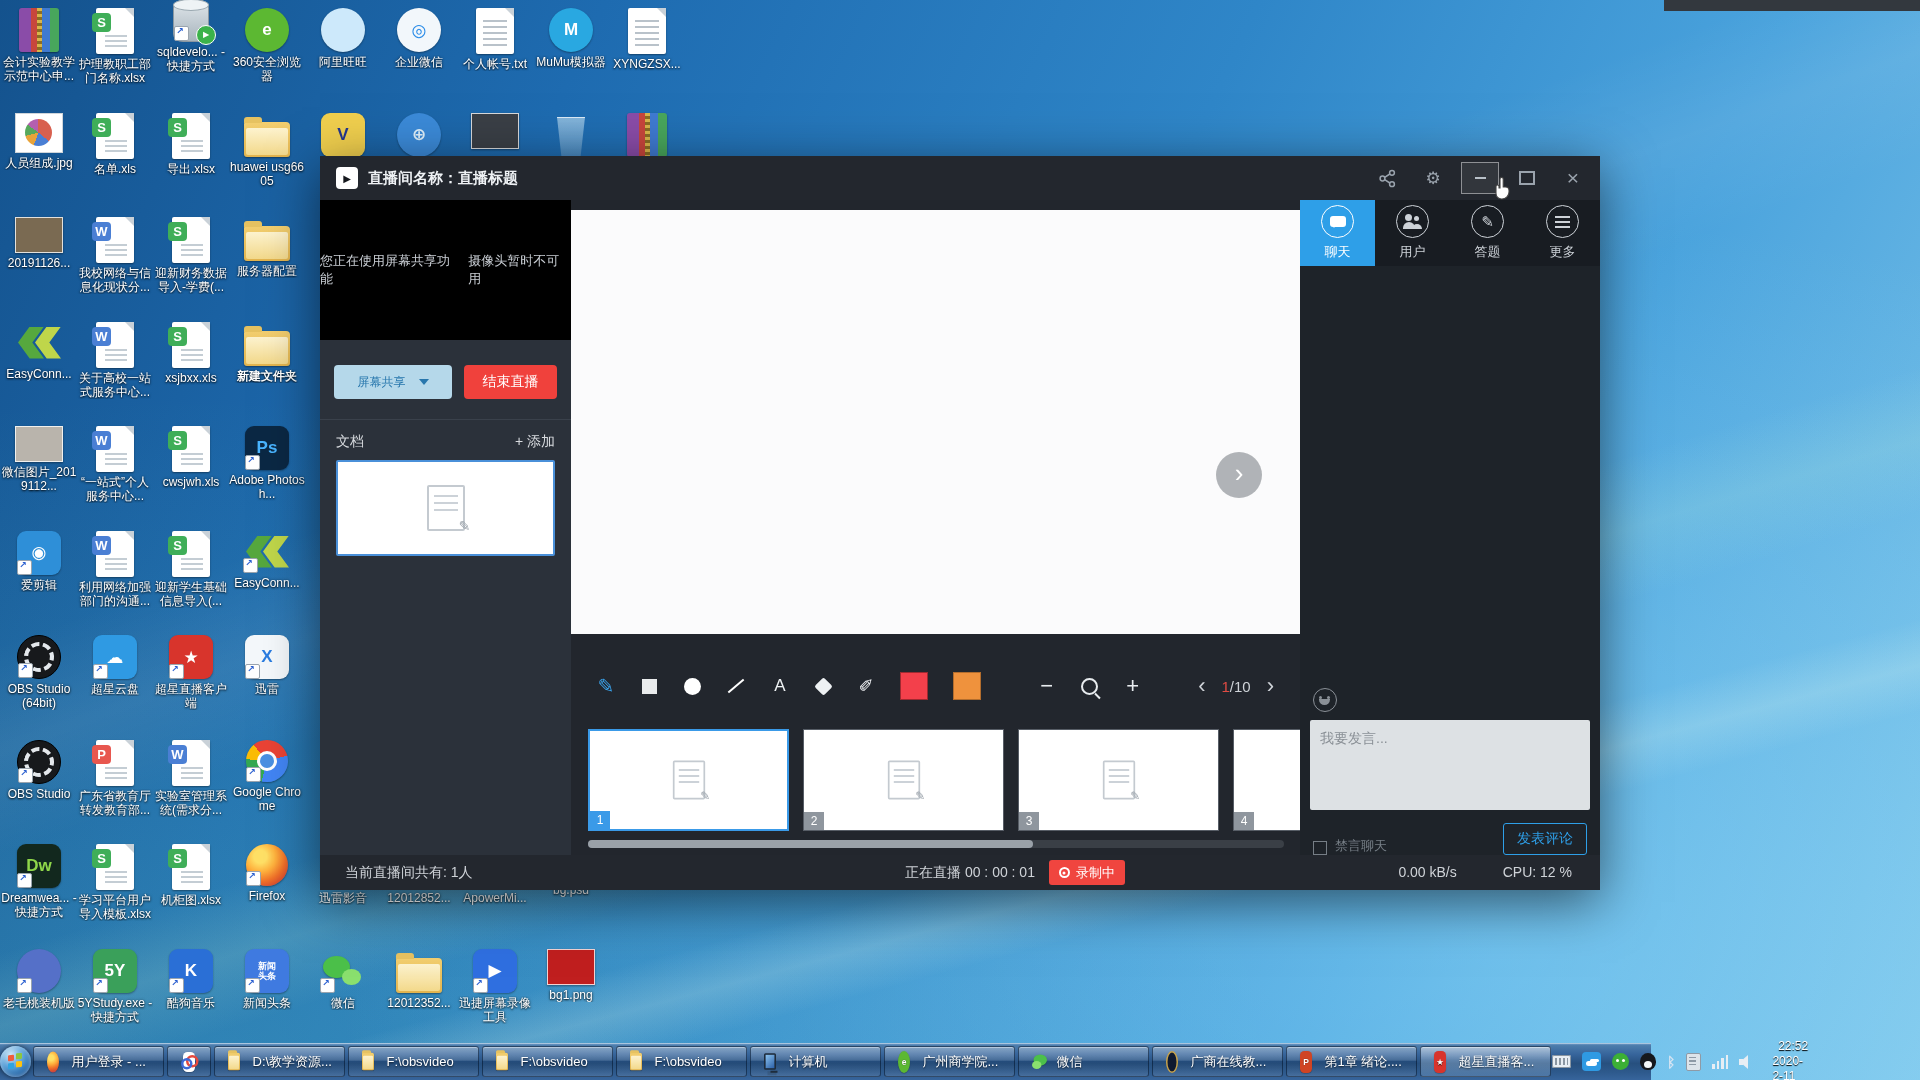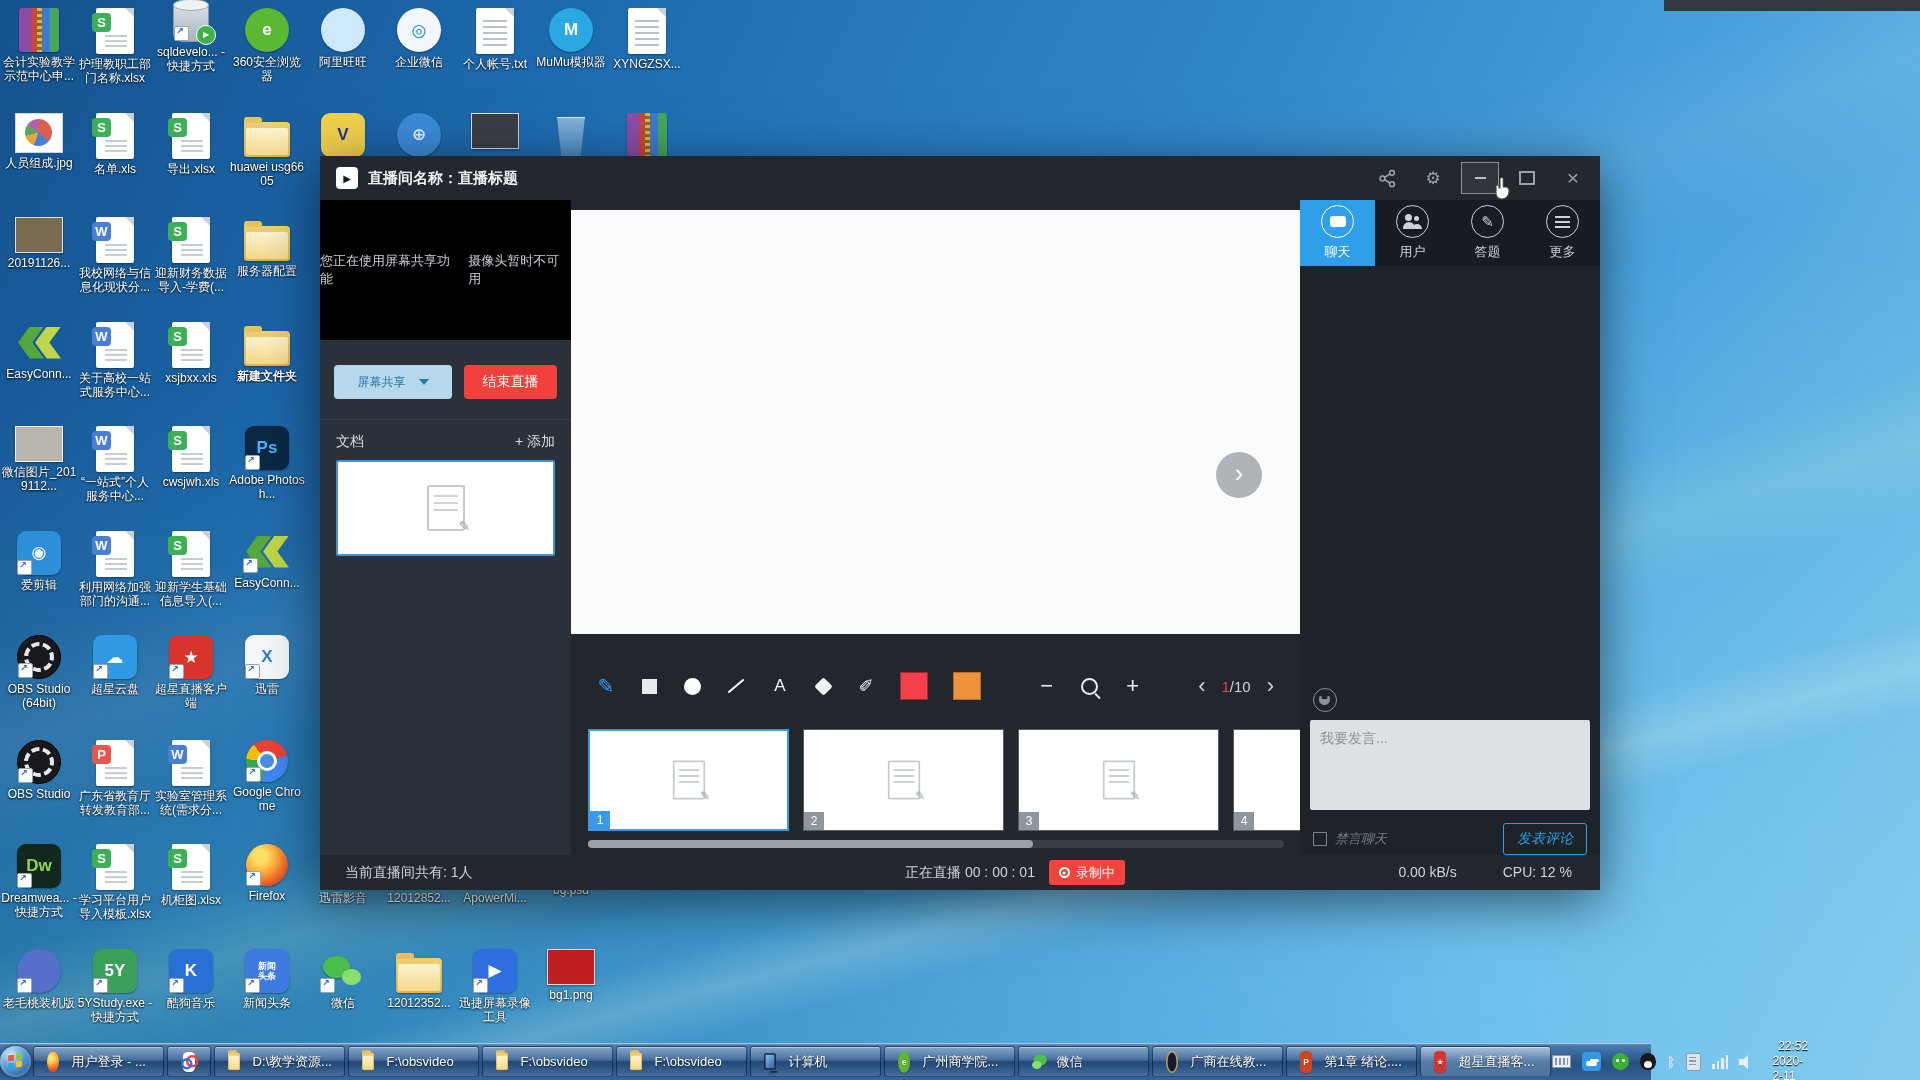--- a/index.html
+++ b/index.html
@@ -134,21 +134,21 @@
   .ic-users::before{content:'';position:absolute;left:8px;top:8px;width:7px;height:7px;border-radius:50%;background:currentColor;box-shadow:8px 1px 0 -1px currentColor;}
   .ic-users::after{content:'';position:absolute;left:6px;top:16px;width:12px;height:7px;border-radius:6px 6px 0 0;background:currentColor;box-shadow:8px 1px 0 -1px currentColor;}
   .ic-edit::before{content:'✎';font-size:15px;}
   .ic-more::before{content:'';width:15px;height:12px;background:repeating-linear-gradient(currentColor 0 2px,transparent 2px 5px);}
   .chatspace{flex:1;}
   .emoji{margin:0 0 8px 13px;width:24px;height:24px;border:1.5px solid #8a9097;border-radius:50%;position:relative;box-sizing:border-box;}
   .emoji::before{content:'';position:absolute;left:5px;top:7px;width:3px;height:3px;border-radius:50%;background:#8a9097;box-shadow:8px 0 0 #8a9097;}
   .emoji::after{content:'';position:absolute;left:5px;top:10px;width:11px;height:6px;border-radius:0 0 10px 10px;background:#8a9097;}
   .chatinput{display:block;margin:0 10px;width:280px;height:90px;background:#dde1e4;border:none;border-radius:2px;padding:10px;box-sizing:border-box;font-family:inherit;font-size:14px;color:#5a6067;resize:none;outline:none;}
   .chatinput::placeholder{color:#8a9096;}
-  .chatfoot{display:flex;align-items:center;margin:13px 13px 0;font-style:italic;}
+  .chatfoot{display:flex;align-items:flex-end;margin:13px 13px 0;}
   .cb{width:14px;height:14px;border:1px solid #767e86;margin-right:8px;box-sizing:border-box;}
   .mutelabel{color:#767e86;font-size:13px;}
   .send-btn{margin-left:auto;height:30px;padding:0 13px;border:1px solid #2e9fe8;color:#2e9fe8;border-radius:3px;font-size:14px;display:flex;align-items:center;background:transparent;}
 
   .statusbar{position:absolute;left:0;right:0;bottom:0;height:35px;background:#23272e;font-size:14px;color:#cfd3d8;}
   .viewers{position:absolute;left:25px;top:9px;}
   .livewrap{position:absolute;left:585px;top:5px;display:flex;align-items:center;gap:14px;}
   .rec{background:#f0453f;color:#fff;border-radius:3px;height:25px;padding:0 10px;display:flex;align-items:center;gap:6px;font-size:13px;}
   .rec-ic{width:11px;height:11px;border:2px solid #fff;border-radius:50%;position:relative;box-sizing:border-box;}
   .rec-ic::after{content:'';position:absolute;left:50%;top:50%;transform:translate(-50%,-50%);width:3px;height:3px;border-radius:50%;background:#fff;}

